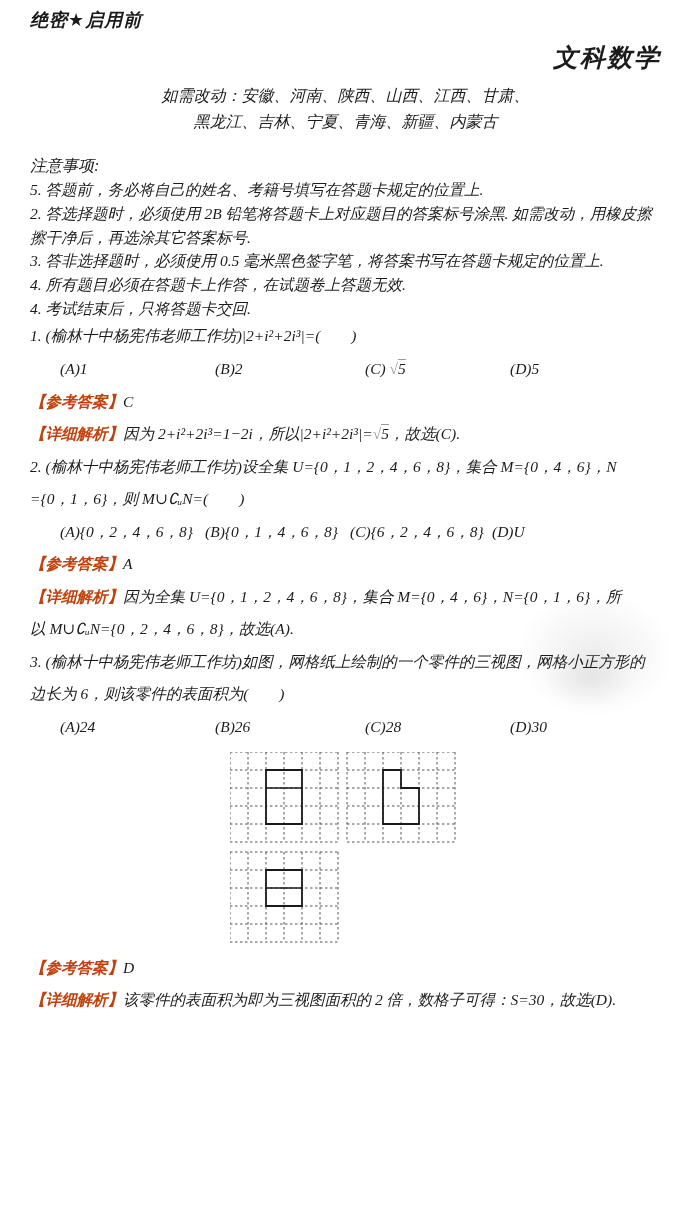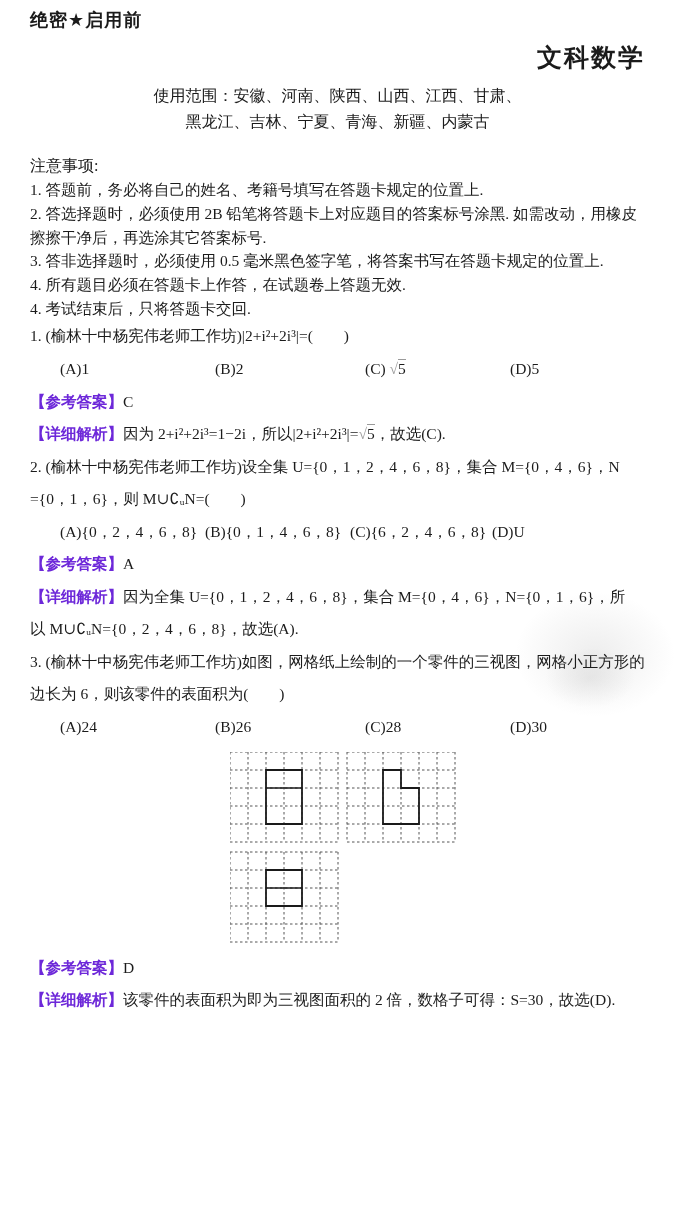--- a/index.html
+++ b/index.html
@@ -1,39 +1,39 @@
 <!DOCTYPE html>
 <html><head>
 <meta charset="utf-8">
 <style>
   html,body { margin:0; padding:0; background:#ffffff; }
   .page { position:relative; width:685px; height:1211px; background:#fff;
           font-family:"Liberation Serif","DejaVu Serif",serif; color:#1b1b1b; overflow:hidden; }
-  .content { padding:8px 40px 0 30px; position:relative; }
+  .content { padding:8px 24px 0 30px; position:relative;font-style:italic; }
 
   .secret { font-family:"Liberation Sans","DejaVu Sans",sans-serif; font-weight:bold;
             font-size:18px; letter-spacing:1px; }
   .title  { text-align:center; font-family:"Liberation Sans","DejaVu Sans",sans-serif;
             font-weight:bold; font-size:27px; margin-top:14px; letter-spacing:1px; }
   .subject{ text-align:right; font-family:"Liberation Sans","DejaVu Sans",sans-serif;
             font-weight:bold; font-size:25px; margin-top:9px; letter-spacing:2px; }
   .scope  { text-align:center; font-size:16px; line-height:1.6; }
   .scope-first { margin-top:9px; }
 
   .notice-heading { font-size:16px; margin-top:20px; line-height:1.5; }
   .note   { font-size:15.5px; line-height:1.53; }
 
   .section-heading { font-family:"Liberation Sans","DejaVu Sans",sans-serif; font-weight:bold;
             font-size:16.5px; line-height:2.0; margin-top:6px; white-space:nowrap; }
 
   .qline  { font-size:15.5px; line-height:2.1; white-space:nowrap; }
   .opts4  { display:grid; grid-template-columns:155px 150px 145px auto; padding-left:30px; }
   .opts-tight { display:grid; grid-template-columns:145px 145px 142px auto; padding-left:30px; }
 
-  .lbl-red { color:#6d28d9; font-weight:bold; }
+  .lbl-red { color:#c2410c; font-weight:bold; }
   .radical { color:#9a9a9a; }
   .radicand { display:inline-block; line-height:1.15; border-top:1px solid #9a9a9a; }
 
   .frac { display:inline-block; vertical-align:middle; text-align:center;
           line-height:1.05; font-size:14.5px; position:relative; top:-2px; }
   .frac-num { display:block; padding:0 3px 1px; border-bottom:1px solid #1b1b1b; }
   .frac-den { display:block; padding-top:1px; }
 
   .figure-wrap { margin:8px 0 4px 200px; height:196px; }
 
@@ -47,25 +47,25 @@
 </head>
 <body>
 
 <div class="page">
   <div class="smudge-a"></div>
   <div class="smudge-b"></div>
   <div class="content">
 
     <div class="secret">绝密★启用前</div>
     <div class="subject">文科数学</div>
-    <div class="scope scope-first">使用范围：安徽、河南、陕西、山西、江西、甘肃、</div>
+    <div class="scope scope-first">如需改动：安徽、河南、陕西、山西、江西、甘肃、</div>
     <div class="scope">黑龙江、吉林、宁夏、青海、新疆、内蒙古</div>
 
     <div class="notice-heading">注意事项:</div>
-    <div class="note">1. 答题前，务必将自己的姓名、考籍号填写在答题卡规定的位置上.</div>
+    <div class="note">5. 答题前，务必将自己的姓名、考籍号填写在答题卡规定的位置上.</div>
     <div class="note">2. 答选择题时，必须使用 2B 铅笔将答题卡上对应题目的答案标号涂黑. 如需改动，用橡皮擦擦干净后，再选涂其它答案标号.</div>
     <div class="note">3. 答非选择题时，必须使用 0.5 毫米黑色签字笔，将答案书写在答题卡规定的位置上.</div>
     <div class="note">4. 所有题目必须在答题卡上作答，在试题卷上答题无效.</div>
     <div class="note">4. 考试结束后，只将答题卡交回.</div>
 
 
     <div>
       <div class="qline">1. (榆林十中杨宪伟老师工作坊)|2+i²+2i³|=(　　)</div>
       <div class="qline opts4">
         <span>(A)1</span>

